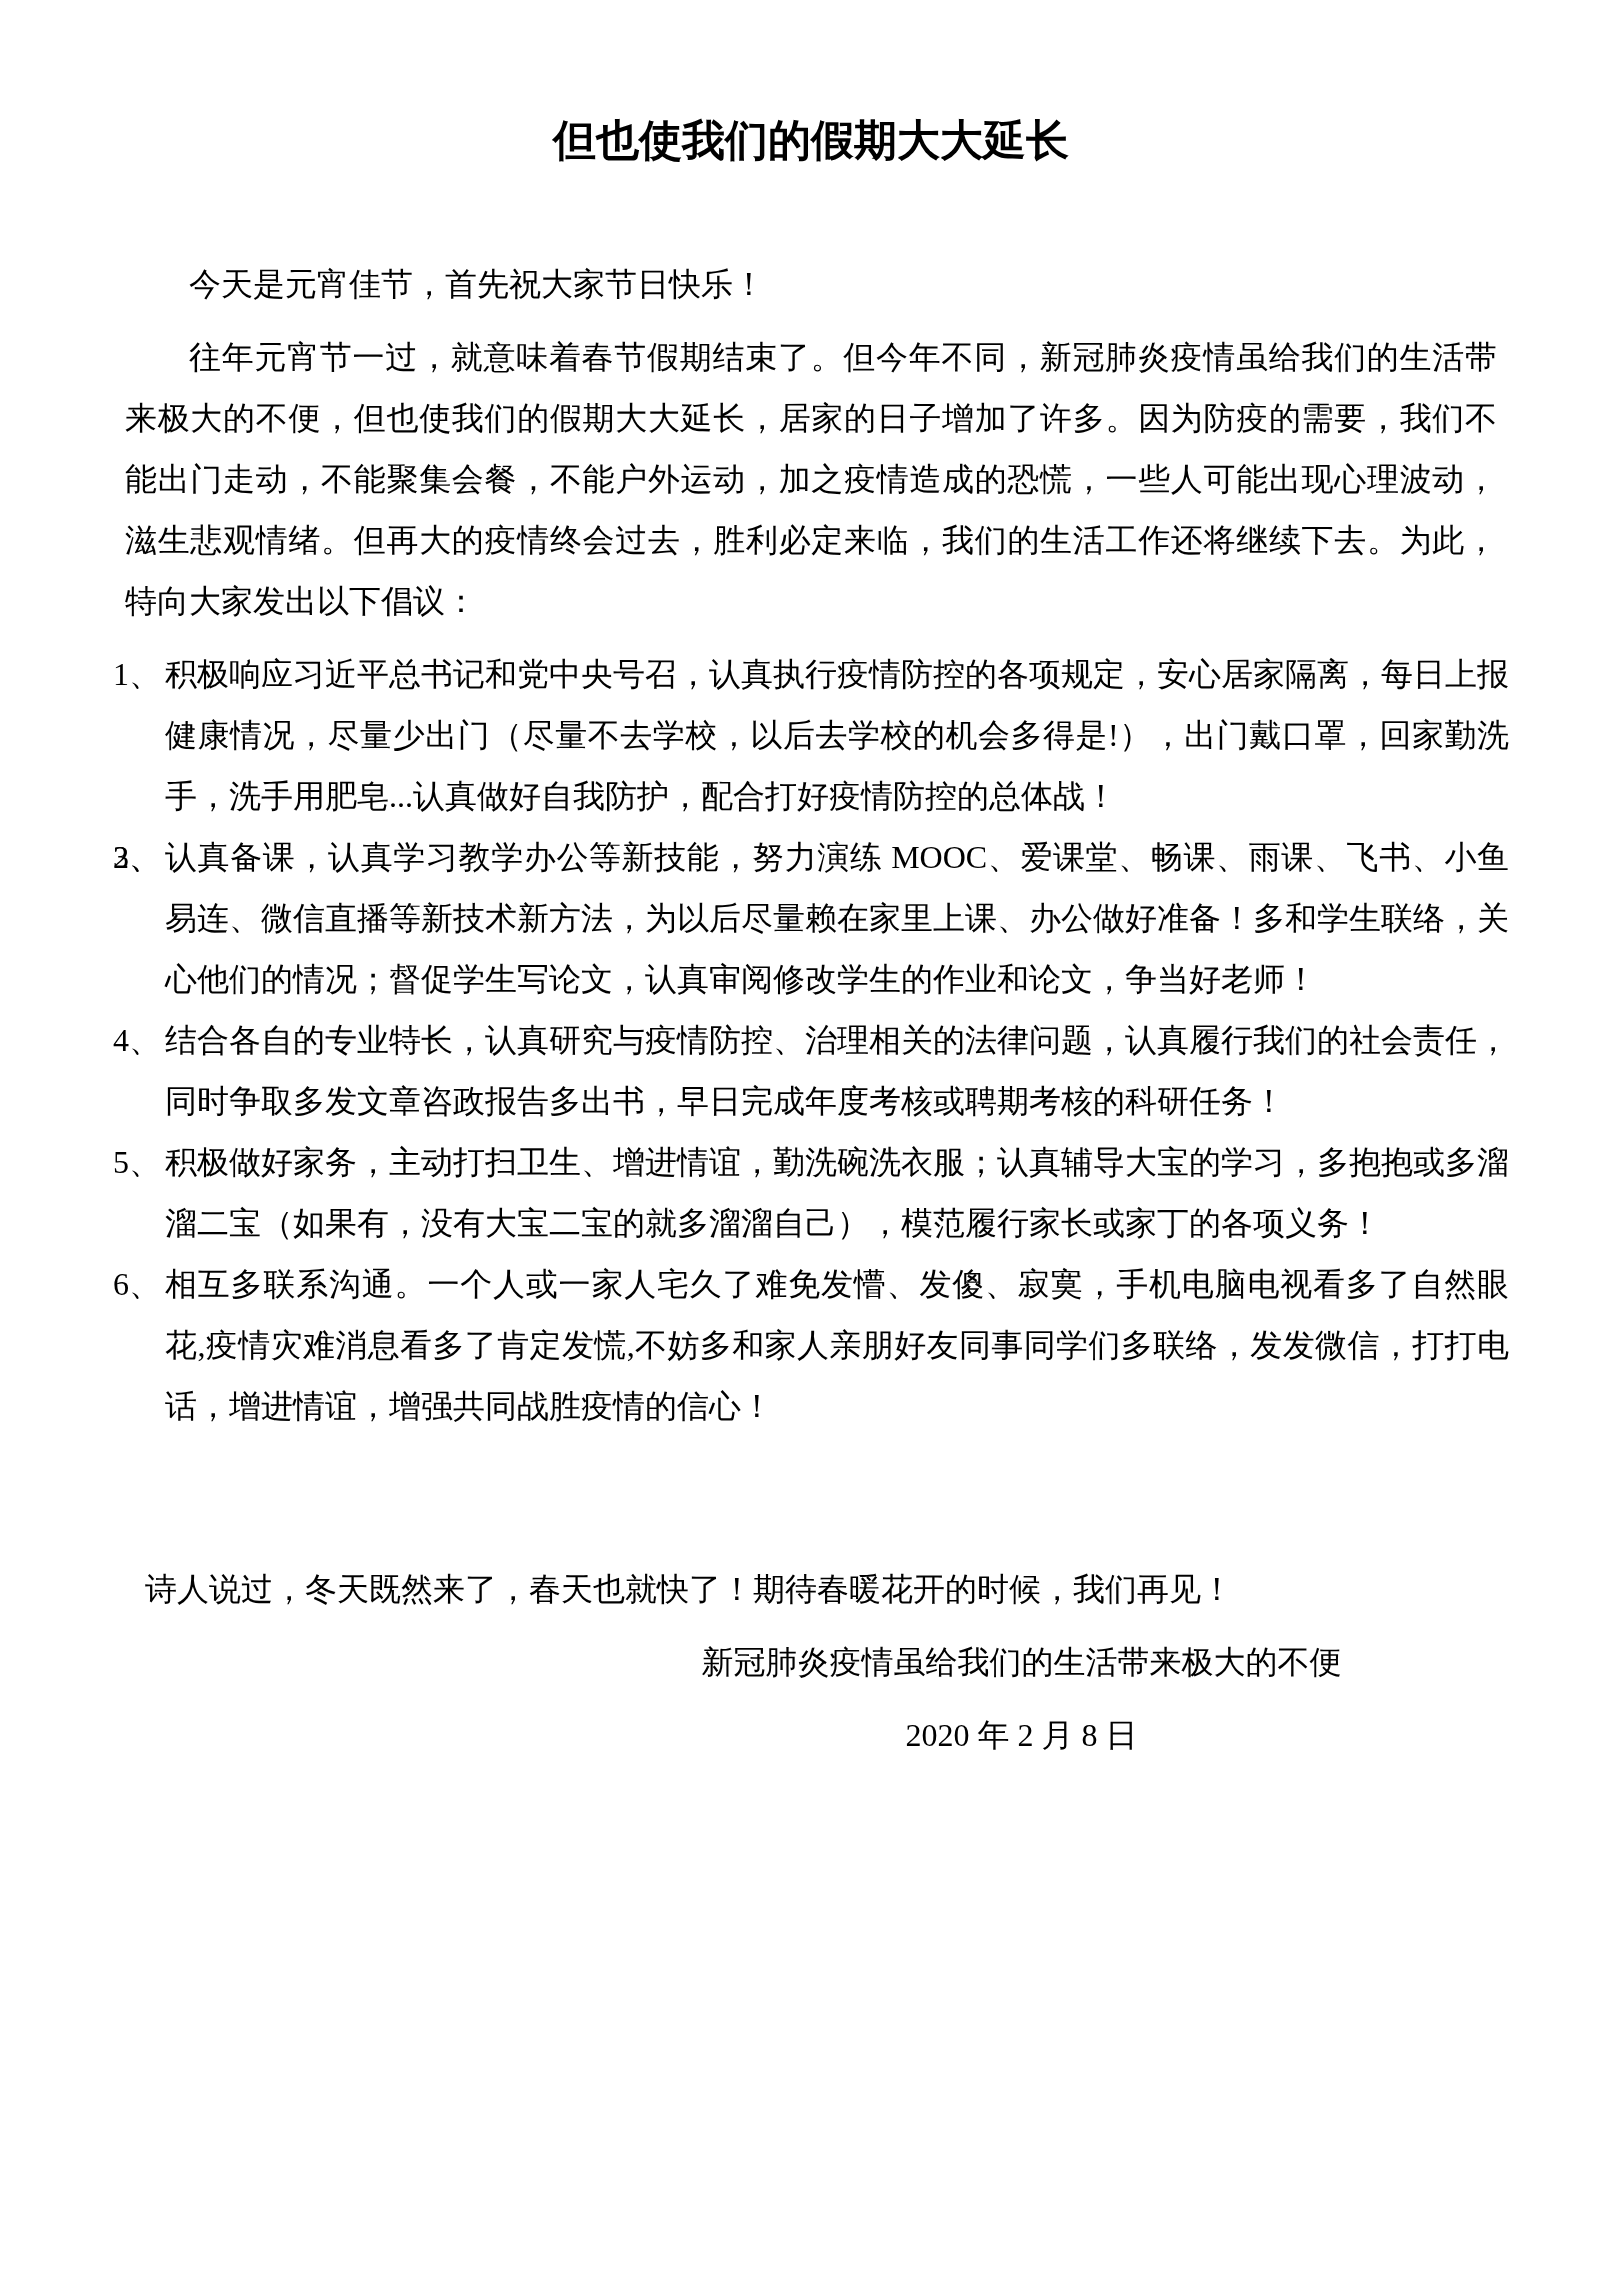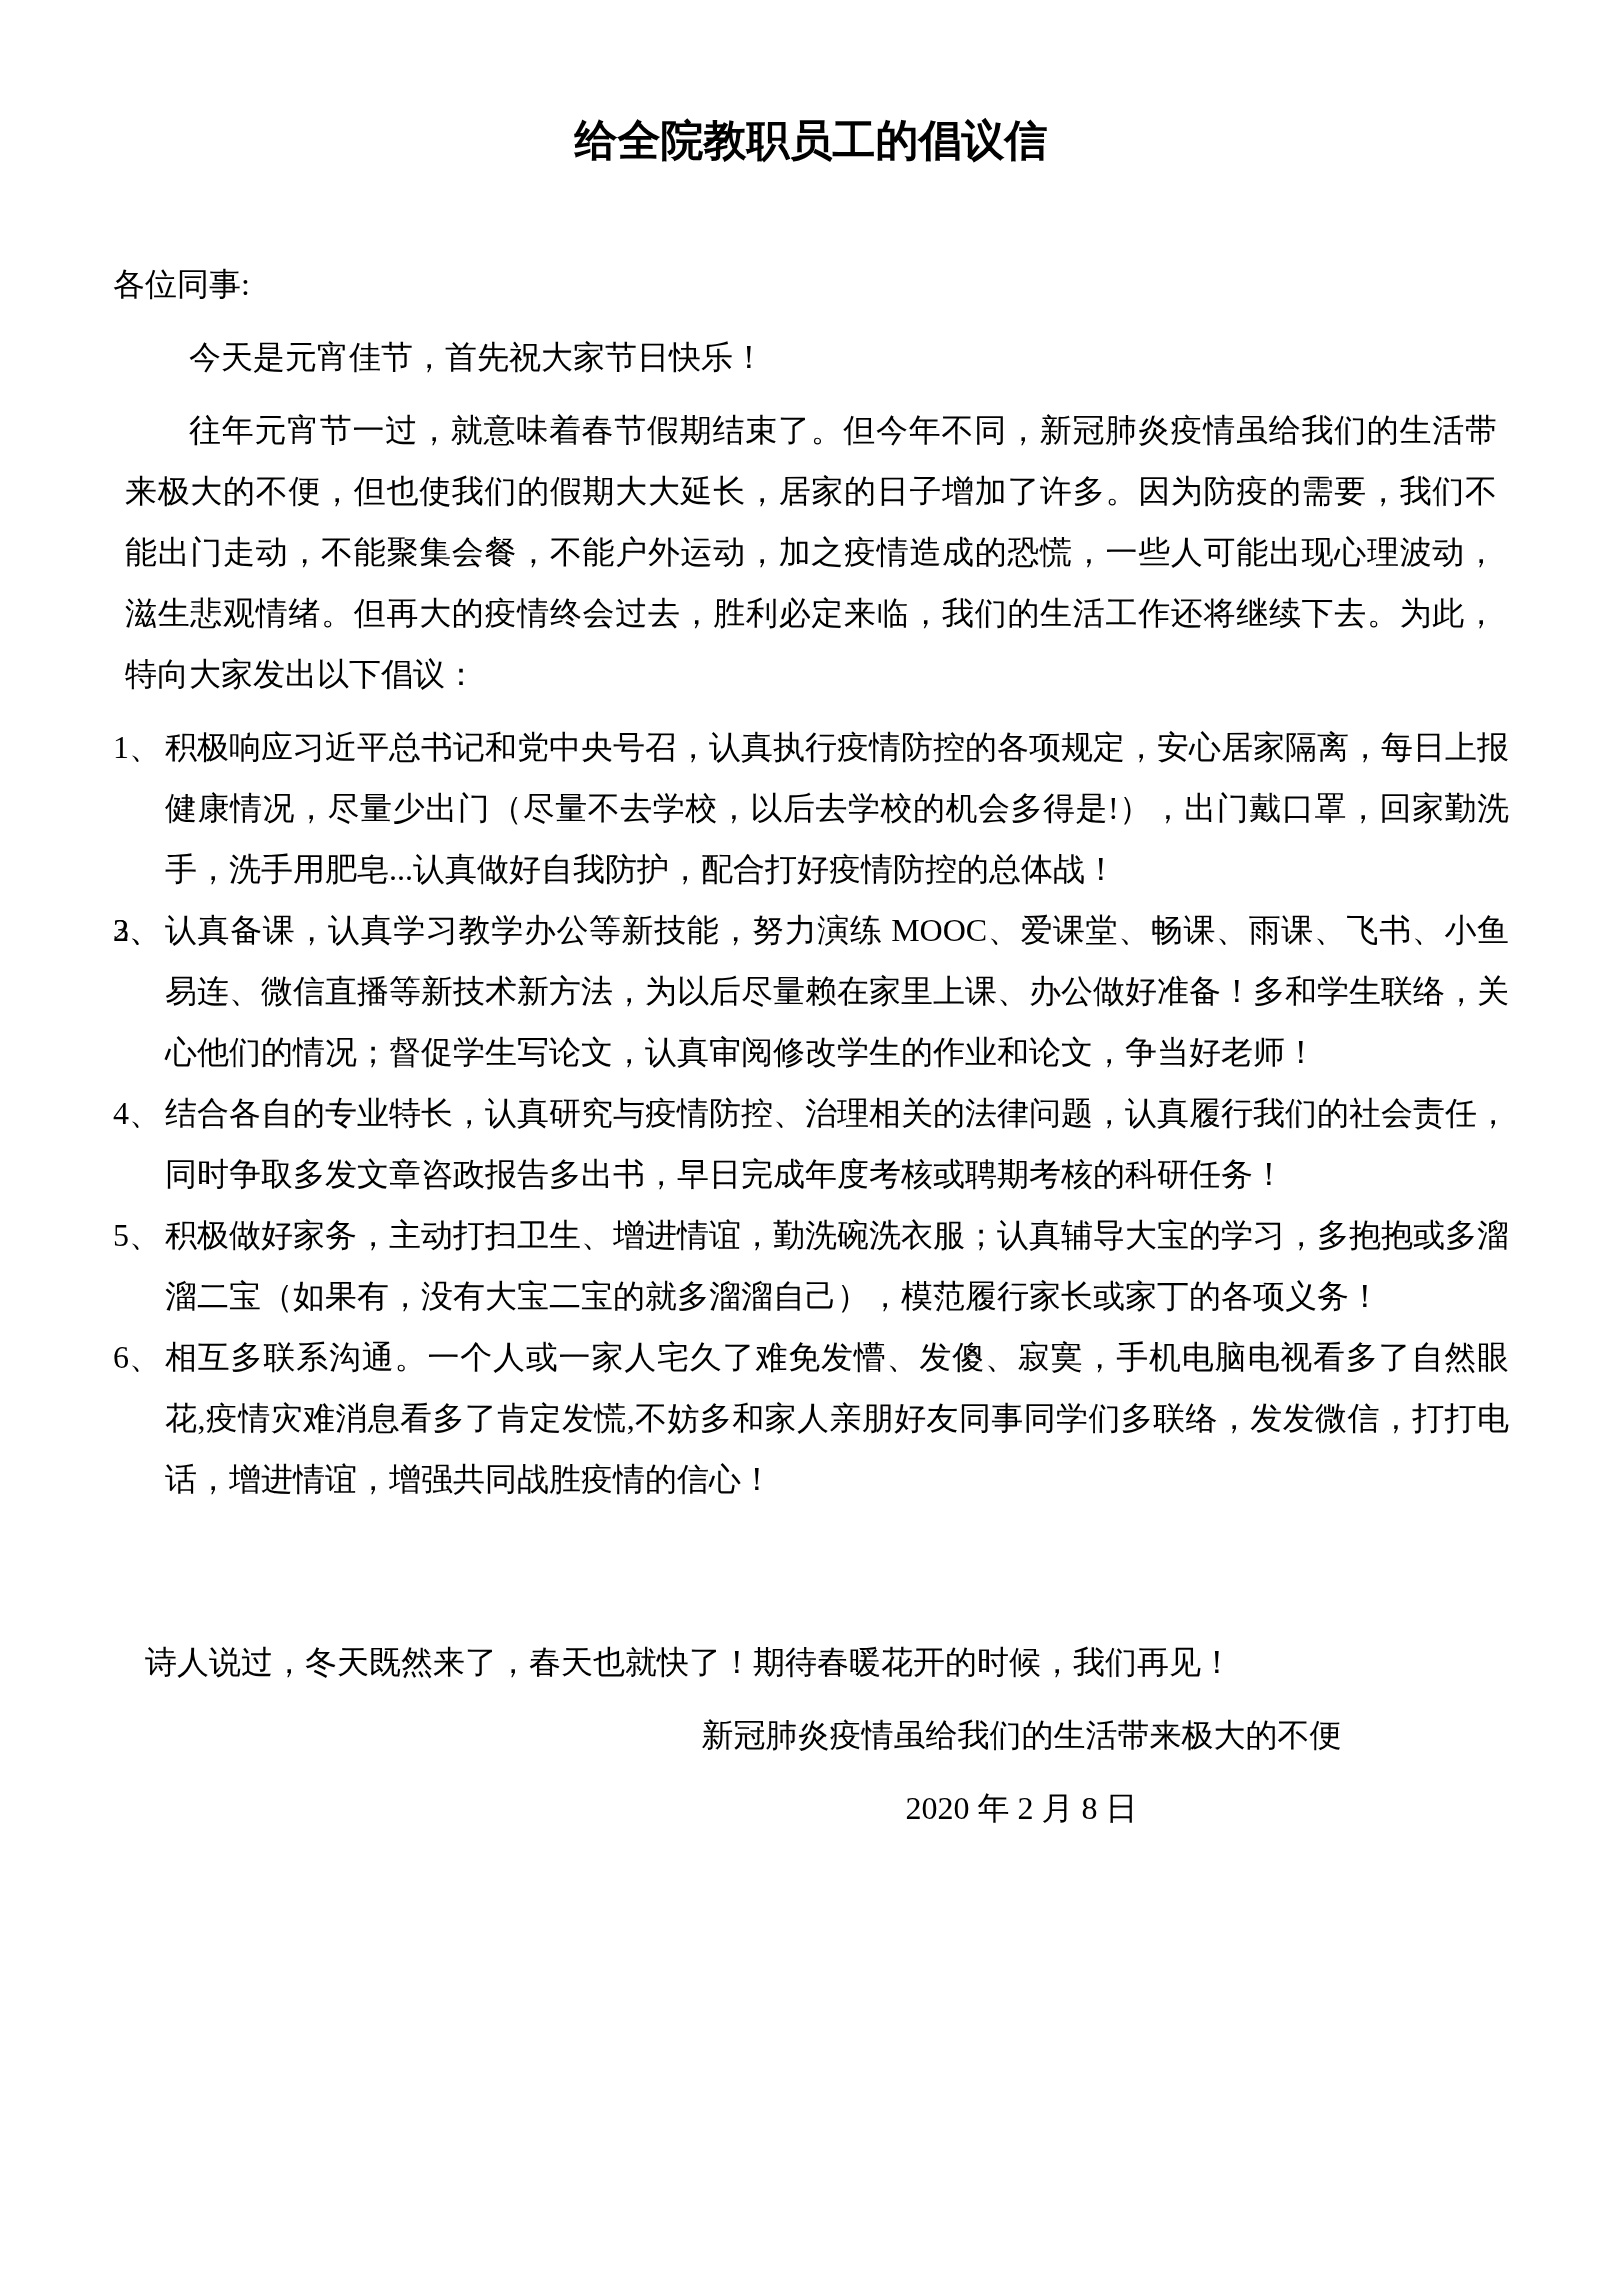--- a/index.html
+++ b/index.html
@@ -63,23 +63,22 @@
     margin: 11.8px 0 0 0;
     padding-left: 421px;
     text-align: center;
   }
 </style>
 </head>
 <body>
 
 <div class="page">
 
-  <h1 class="title">给全院教职员工的倡议信</h1>
+  <h1 class="title">但也使我们的假期大大延长</h1>
 
-  <p class="salutation">各位同事:</p>
 
   <p class="para">今天是元宵佳节，首先祝大家节日快乐！</p>
 
   <p class="para">往年元宵节一过，就意味着春节假期结束了。但今年不同，新冠肺炎疫情虽给我们的生活带来极大的不便，但也使我们的假期大大延长，居家的日子增加了许多。因为防疫的需要，我们不能出门走动，不能聚集会餐，不能户外运动，加之疫情造成的恐慌，一些人可能出现心理波动，滋生悲观情绪。但再大的疫情终会过去，胜利必定来临，我们的生活工作还将继续下去。为此，特向大家发出以下倡议：</p>
 
   <div class="items">
 
     <div class="item">
       <span class="num">1、</span>
       <span>积极响应习近平总书记和党中央号召，认真执行疫情防控的各项规定，安心居家隔离，每日上报健康情况，尽量少出门（尽量不去学校，以后去学校的机会多得是!），出门戴口罩，回家勤洗手，洗手用肥皂...认真做好自我防护，配合打好疫情防控的总体战！</span>

